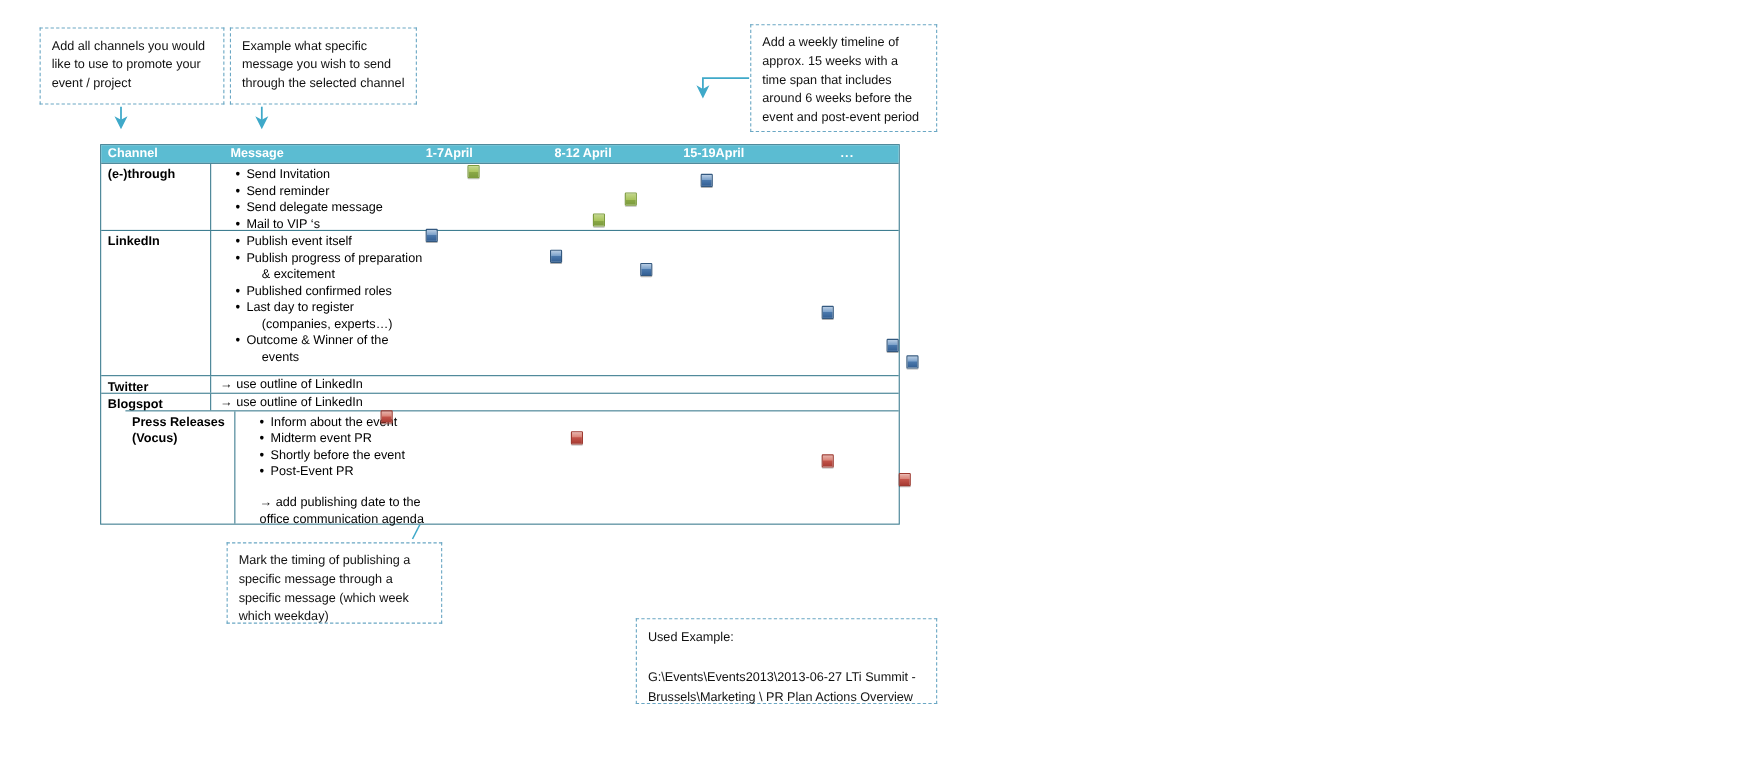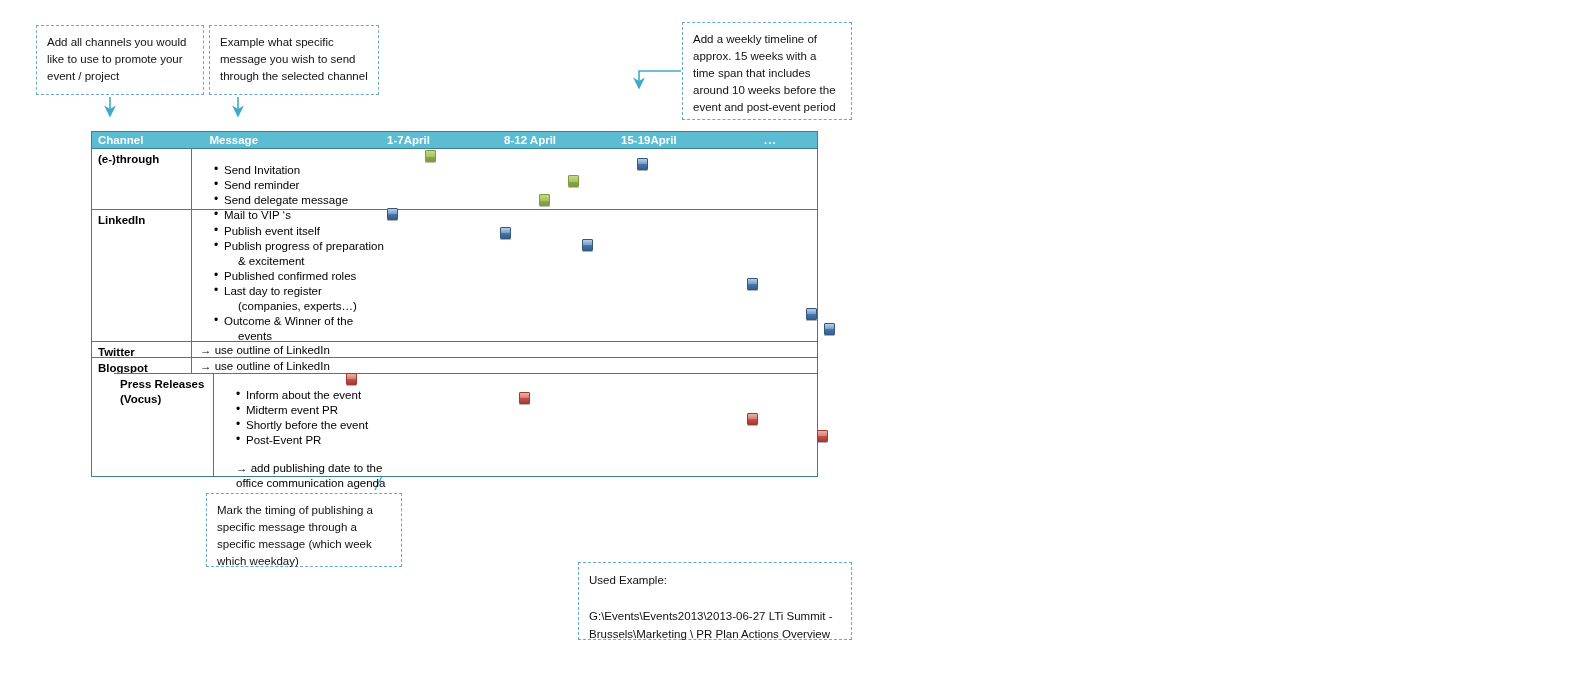--- a/index.html
+++ b/index.html
@@ -63,21 +63,21 @@
     box-sizing:border-box;
     border-right:1px solid #3f7e91;
     padding:3px 4px 4px 6px;
     font-weight:bold;
     font-size:11.5px;
     line-height:15px;
   }
   .cell-msg{
     flex:1;
     box-sizing:border-box;
-    padding:14px 4px 5px 8px;
+    padding:3px 4px 5px 8px;
     font-size:11.5px;
     line-height:15px;
   }
   .cell-msg ul{margin:0;padding:0 0 0 14px;list-style:none;}
   .cell-msg li{position:relative;padding-left:10px;line-height:15px;}
   .cell-msg li:before{
     content:"•";
     position:absolute;left:0;top:-1px;font-size:12px;
   }
   .cell-msg .cont{padding-left:24px;line-height:15px;}
@@ -131,21 +131,21 @@
 
     <path d="M762,355 L800,405" stroke="#3fa9c9" stroke-width="1.4" fill="none" marker-end="url(#ah)"></path>
 
     <path d="M375,490 L446,351" stroke="#3fa9c9" stroke-width="1.4" fill="none" marker-end="url(#ah)"></path>
   </svg>
 
   <div class="callout" style="left:36px;top:25px;width:168px;height:70px;">Add all channels you would like to use to promote your event / project</div>
 
   <div class="callout" style="left:209px;top:25px;width:170px;height:70px;">Example what specific message you wish to send through the selected channel</div>
 
-  <div class="callout" style="left:682px;top:22px;width:170px;height:98px;">Add a weekly timeline of approx. 15 weeks with a time span that includes around 10 weeks before the event and post-event period</div>
+  <div class="callout" style="left:682px;top:22px;width:170px;height:98px;">Add a weekly timeline of approx. 15 weeks with a time span that includes around 6 weeks before the event and post-event period</div>
 
   <div class="callout" style="left:590px;top:321px;width:172px;height:66px;">Mark the responsible person taking the action by using a color code</div>
 
   <div class="callout" style="left:206px;top:493px;width:196px;height:74px;">Mark the timing of publishing a specific message through a specific message (which week which weekday)</div>
 
   <div class="callout" style="left:578px;top:562px;width:274px;height:78px;line-height:18px;">Used Example:
 
 G:\Events\Events2013\2013-06-27 LTi Summit - Brussels\Marketing \ PR Plan Actions Overview</div>
 
   <div class="table">

